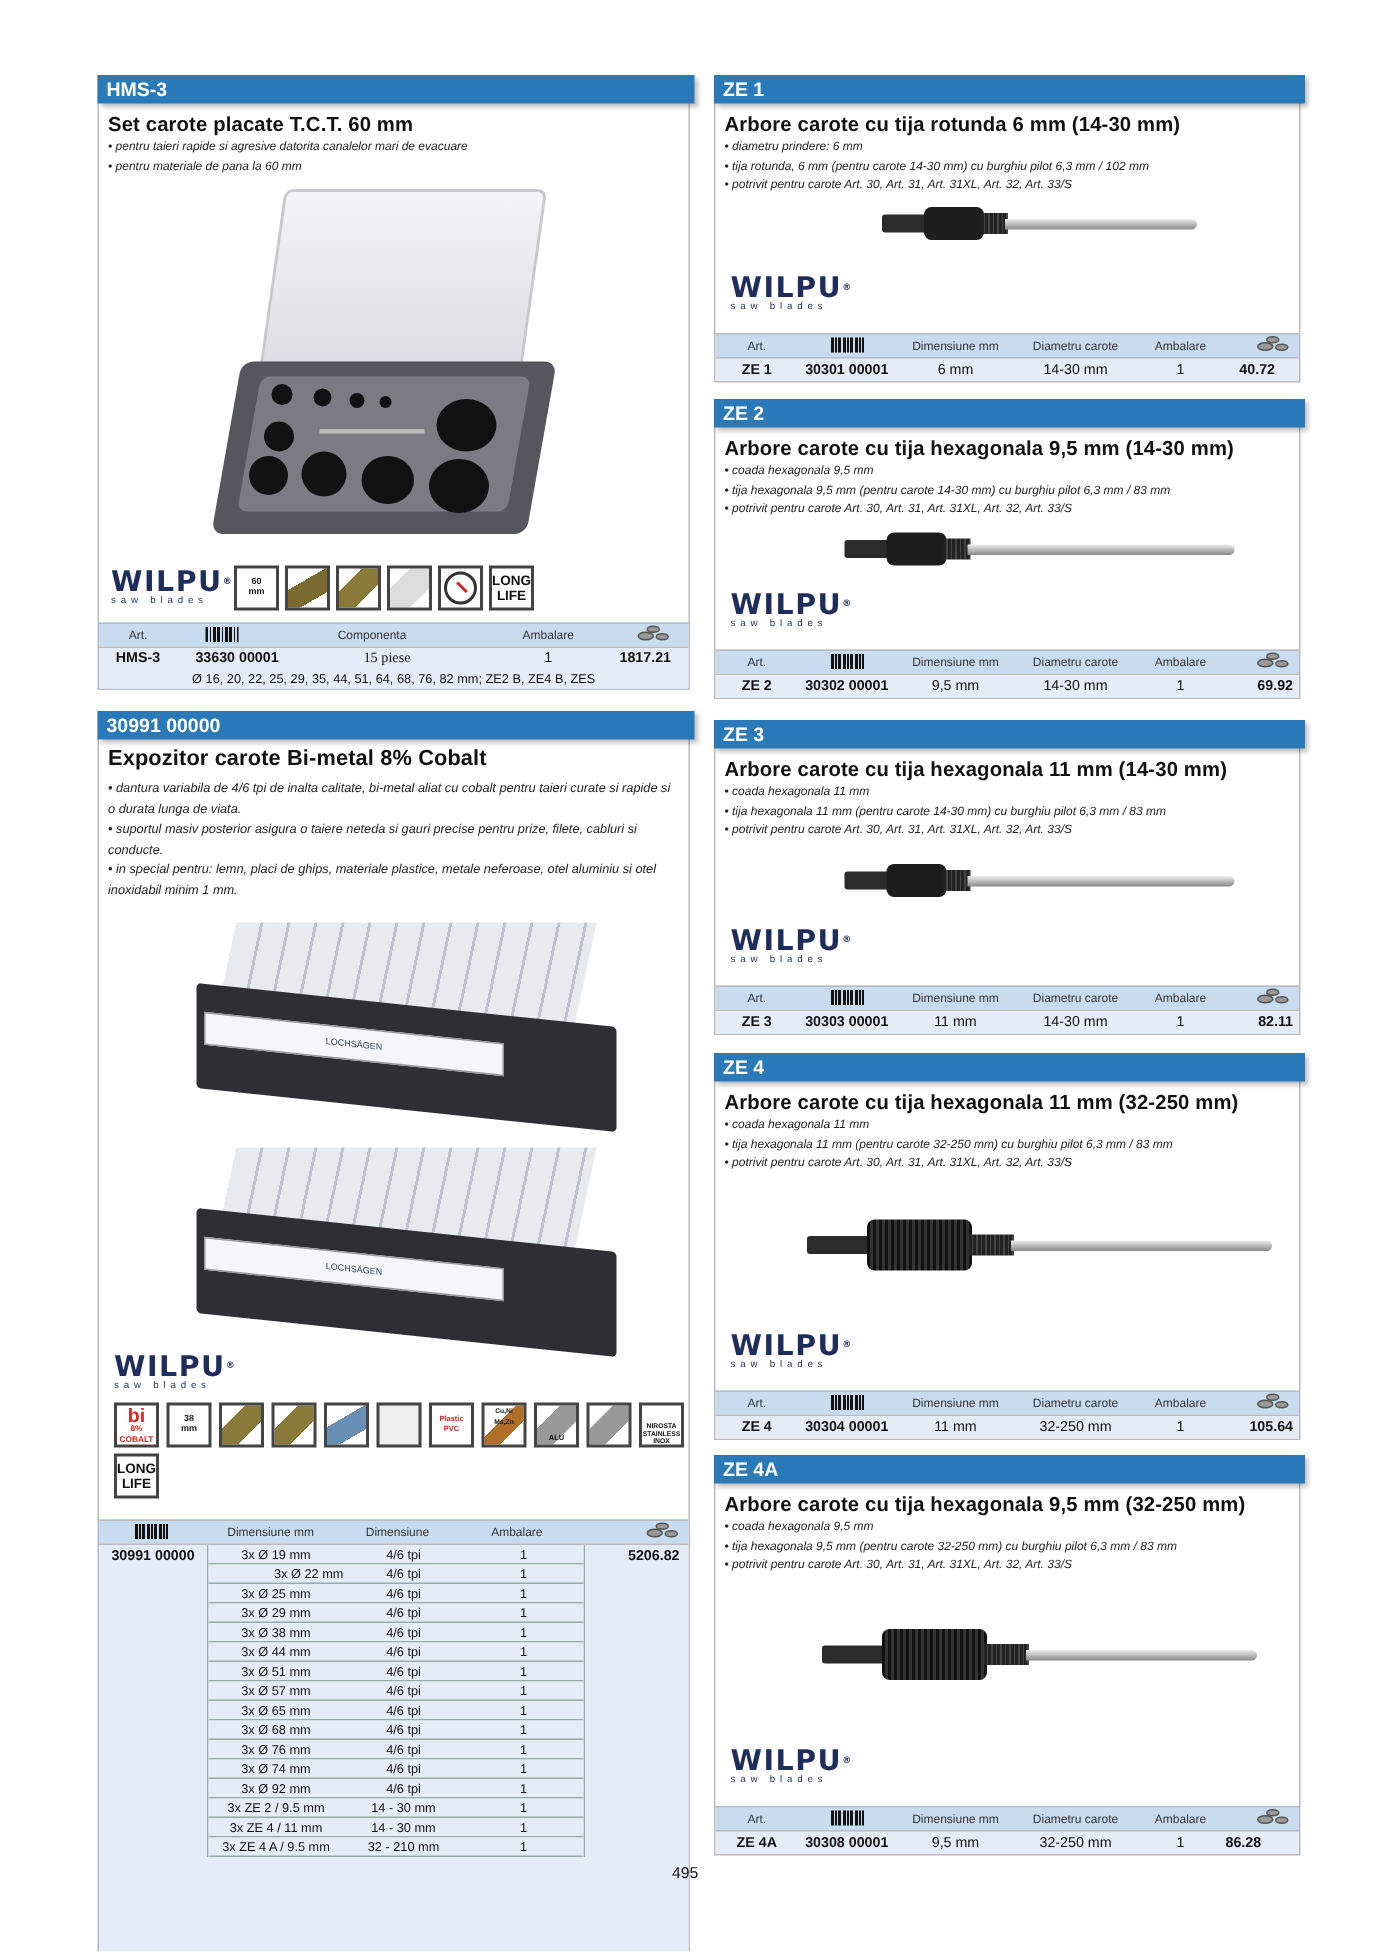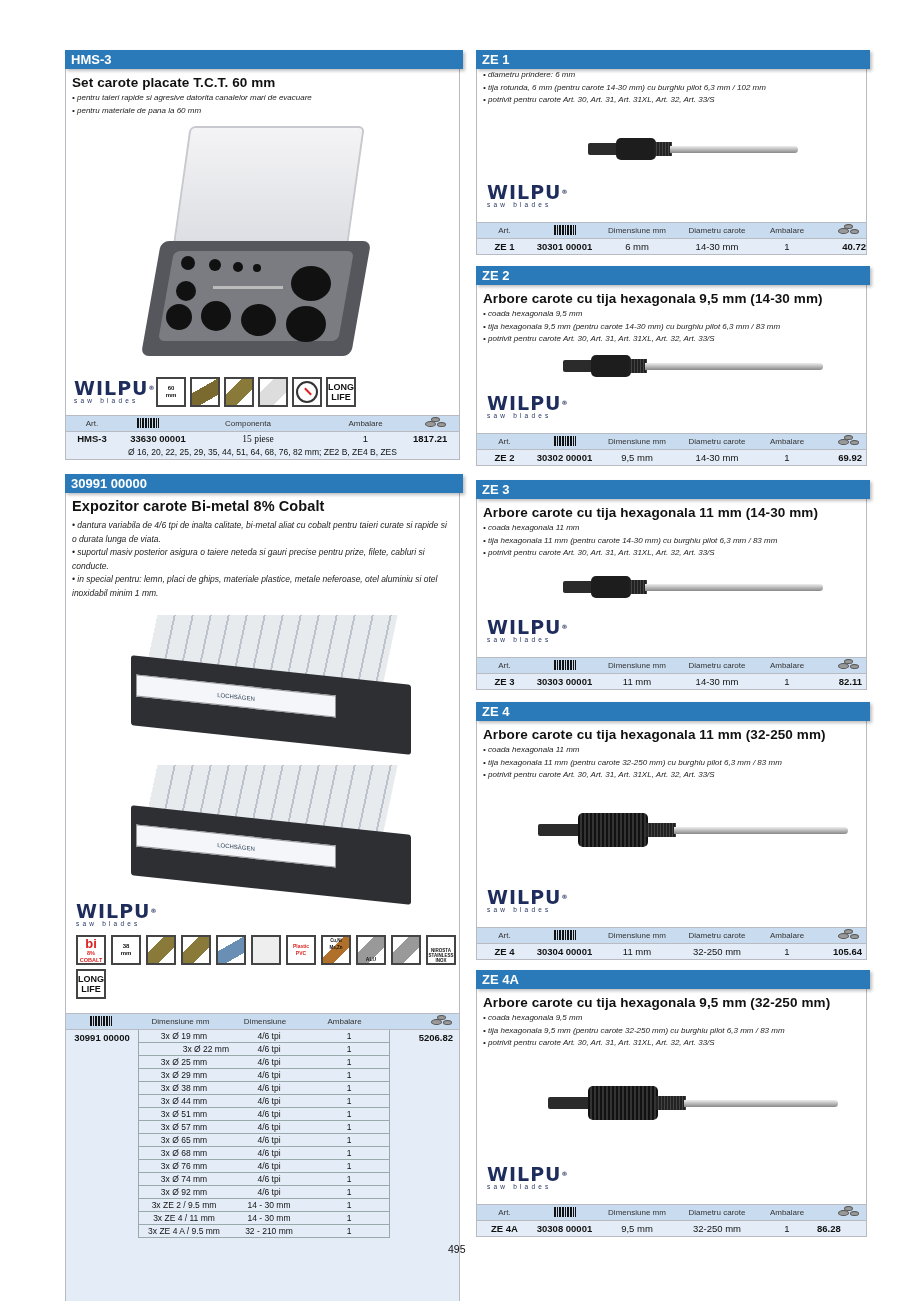--- a/index.html
+++ b/index.html
@@ -232,20 +232,21 @@
           </div>
         </div>
       <div class="b" style="width:69px;font-size:9.5px;text-align:right;padding:2px 6px 0 0;">5206.82</div>
     </div>
   </div>
 </div>
 
 <div id="arbors">
     <div class="card" style="left: 476px; top: 50px; width: 391px; height: 205px;">
     <div class="card-head">ZE 1</div>
+    <div class="card-title">Arbore carote cu tija rotunda 6 mm (14-30 mm)</div>
     <div class="card-bullets">
       <div>• diametru prindere: 6 mm</div>
       <div>• tija rotunda, 6 mm (pentru carote 14-30 mm) cu burghiu pilot 6,3 mm / 102 mm</div>
       <div>• potrivit pentru carote Art. 30, Art. 31, Art. 31XL, Art. 32, Art. 33/S</div>
     </div>
     <div class="img-area" style="left:110.5px;top:82px;width:210px;height:32px;">
       <div style="position:absolute;left:0;top:10px;width:30px;height:12px;background:#2b2b2b;border-radius:2px;"></div>
       <div style="position:absolute;left:28px;top:5px;width:40px;height:22px;background:#1d1d1d;border-radius:5px;"></div>
       <div style="position:absolute;left:66px;top:9px;width:18px;height:14px;background:repeating-linear-gradient(90deg,#222 0 2px,#444 2px 3px);"></div>
       <div style="position:absolute;left:82px;top:13px;right:0;height:7px;background:linear-gradient(#eee,#888);border-radius:0 4px 4px 0;"></div>
@@ -262,21 +263,21 @@
         <span class="c" style="width:80px;">Diametru carote</span>
         <span class="c" style="width:60px;">Ambalare</span>
         <span style="width:49px;text-align:right;padding-right:6px;"><span class="coins"><i style="left:0;top:4px;width:11px;height:6px;"></i><i style="left:6px;top:0;width:9px;height:5px;"></i><i style="left:12px;top:5px;width:9px;height:5px;"></i></span></span>
       </div>
       <div class="spec-row">
         <span class="c b" style="width:55px;">ZE 1</span>
         <span class="c b" style="width:65px;">30301 00001</span>
         <span class="c" style="width:80px;">6 mm</span>
         <span class="c" style="width:80px;">14-30 mm</span>
         <span class="c" style="width:60px;">1</span>
-        <span class="b" style="width:49px;text-align:right;padding-right:0;">40.72</span>
+        <span class="b" style="width:49px;text-align:right;padding-right:16px;">40.72</span>
       </div>
     </div>
     </div>
     <div class="card" style="left: 476px; top: 266px; width: 391px; height: 200px;">
     <div class="card-head">ZE 2</div>
     <div class="card-title">Arbore carote cu tija hexagonala 9,5 mm (14-30 mm)</div>
     <div class="card-bullets">
       <div>• coada hexagonala 9,5 mm</div>
       <div>• tija hexagonala 9,5 mm (pentru carote 14-30 mm) cu burghiu pilot 6,3 mm / 83 mm</div>
       <div>• potrivit pentru carote Art. 30, Art. 31, Art. 31XL, Art. 32, Art. 33/S</div>

